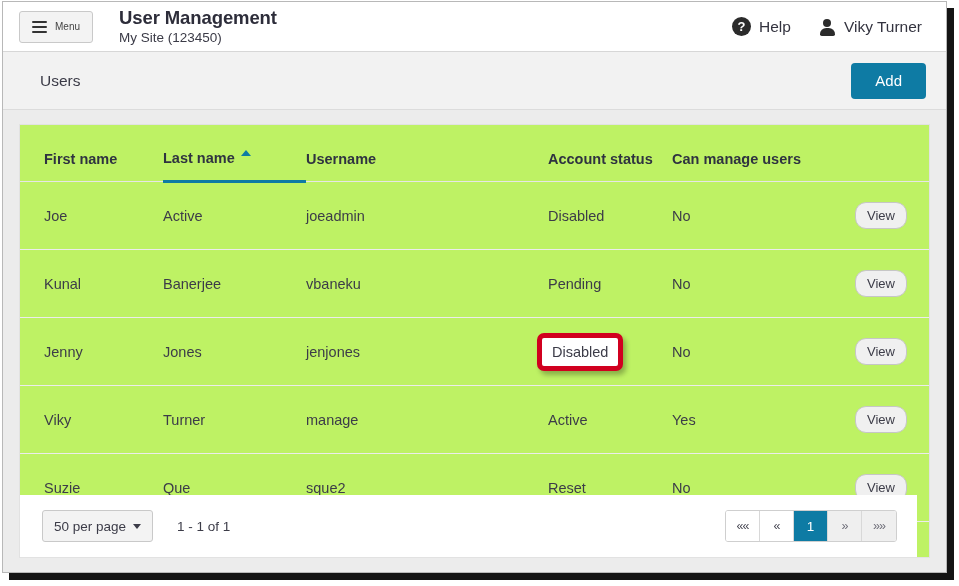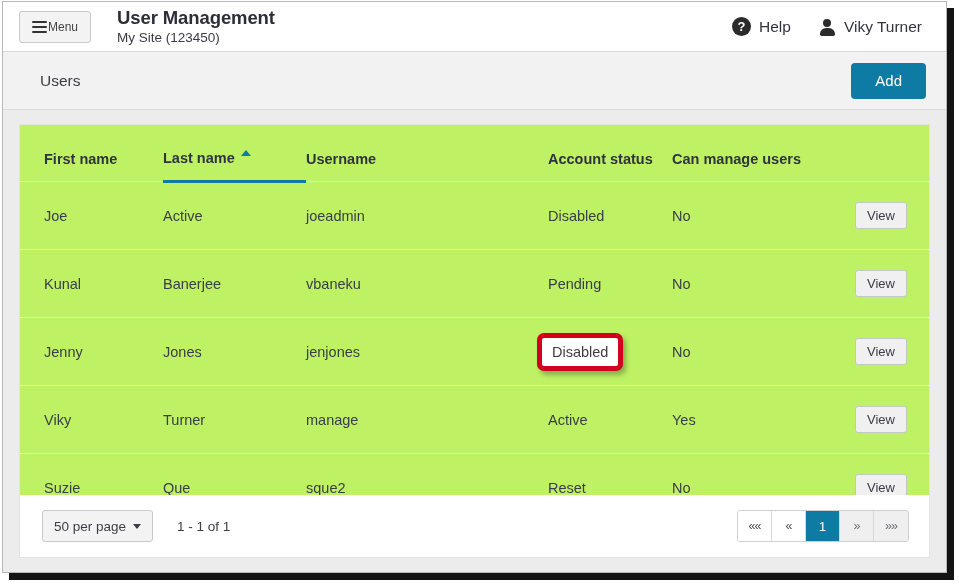--- a/index.html
+++ b/index.html
@@ -36,28 +36,28 @@
     height: 50px;
     background: #ffffff;
     border-bottom: 1px solid #d7d7d7;
     display: flex;
     align-items: center;
     padding: 0 14px 0 16px;
   }
   .menu-button {
     display: inline-flex;
     align-items: center;
-    gap: 1px;
+    gap: 8px;
     height: 32px;
     padding: 0 12px;
     background: #f3f3f3;
     border: 1px solid #c9c9c9;
     border-radius: 3px;
     color: #444;
-    font-size: 12px;
+    font-size: 10px;
     cursor: pointer;
     white-space: nowrap;
   }
   .hamburger { display: inline-block; width: 15px; }
   .hamburger i {
     display: block;
     height: 2px;
     background: #333;
     margin: 3px 0;
     border-radius: 1px;
@@ -210,21 +210,21 @@
   .col-manage  { width: 160px; }
   .col-action  { width: auto; }
   td.col-action, th.col-action { text-align: right; padding-right: 22px !important; }
 
   .view-button {
     min-width: 48px;
     height: 27px;
     padding: 0 11px;
     background: #f0f0f0;
     border: 1px solid #c6c6c6;
-    border-radius: 3px;
+    border-radius: 11px;
     color: #3c3c48;
     font-size: 13px;
     font-family: "Liberation Sans", sans-serif;
     cursor: pointer;
   }
 
   
   .highlight-box {
     display: inline-block;
     padding: 6px 10px;
@@ -233,21 +233,21 @@
     border-radius: 7px;
     background: #ffffff;
     box-shadow: 3px 4px 5px rgba(0,0,0,0.28);
     position: relative;
     z-index: 4;
   }
 
   
   .card-footer {
     position: absolute;
-    left: 0; right: 0; bottom: 0;
+    left: 0; right: 12px; bottom: 0;
     height: 62px;
     display: flex;
     align-items: center;
     padding: 0 20px 0 22px;
     background: #ffffff;
   }
   .per-page {
     display: inline-flex;
     align-items: center;
     gap: 7px;

